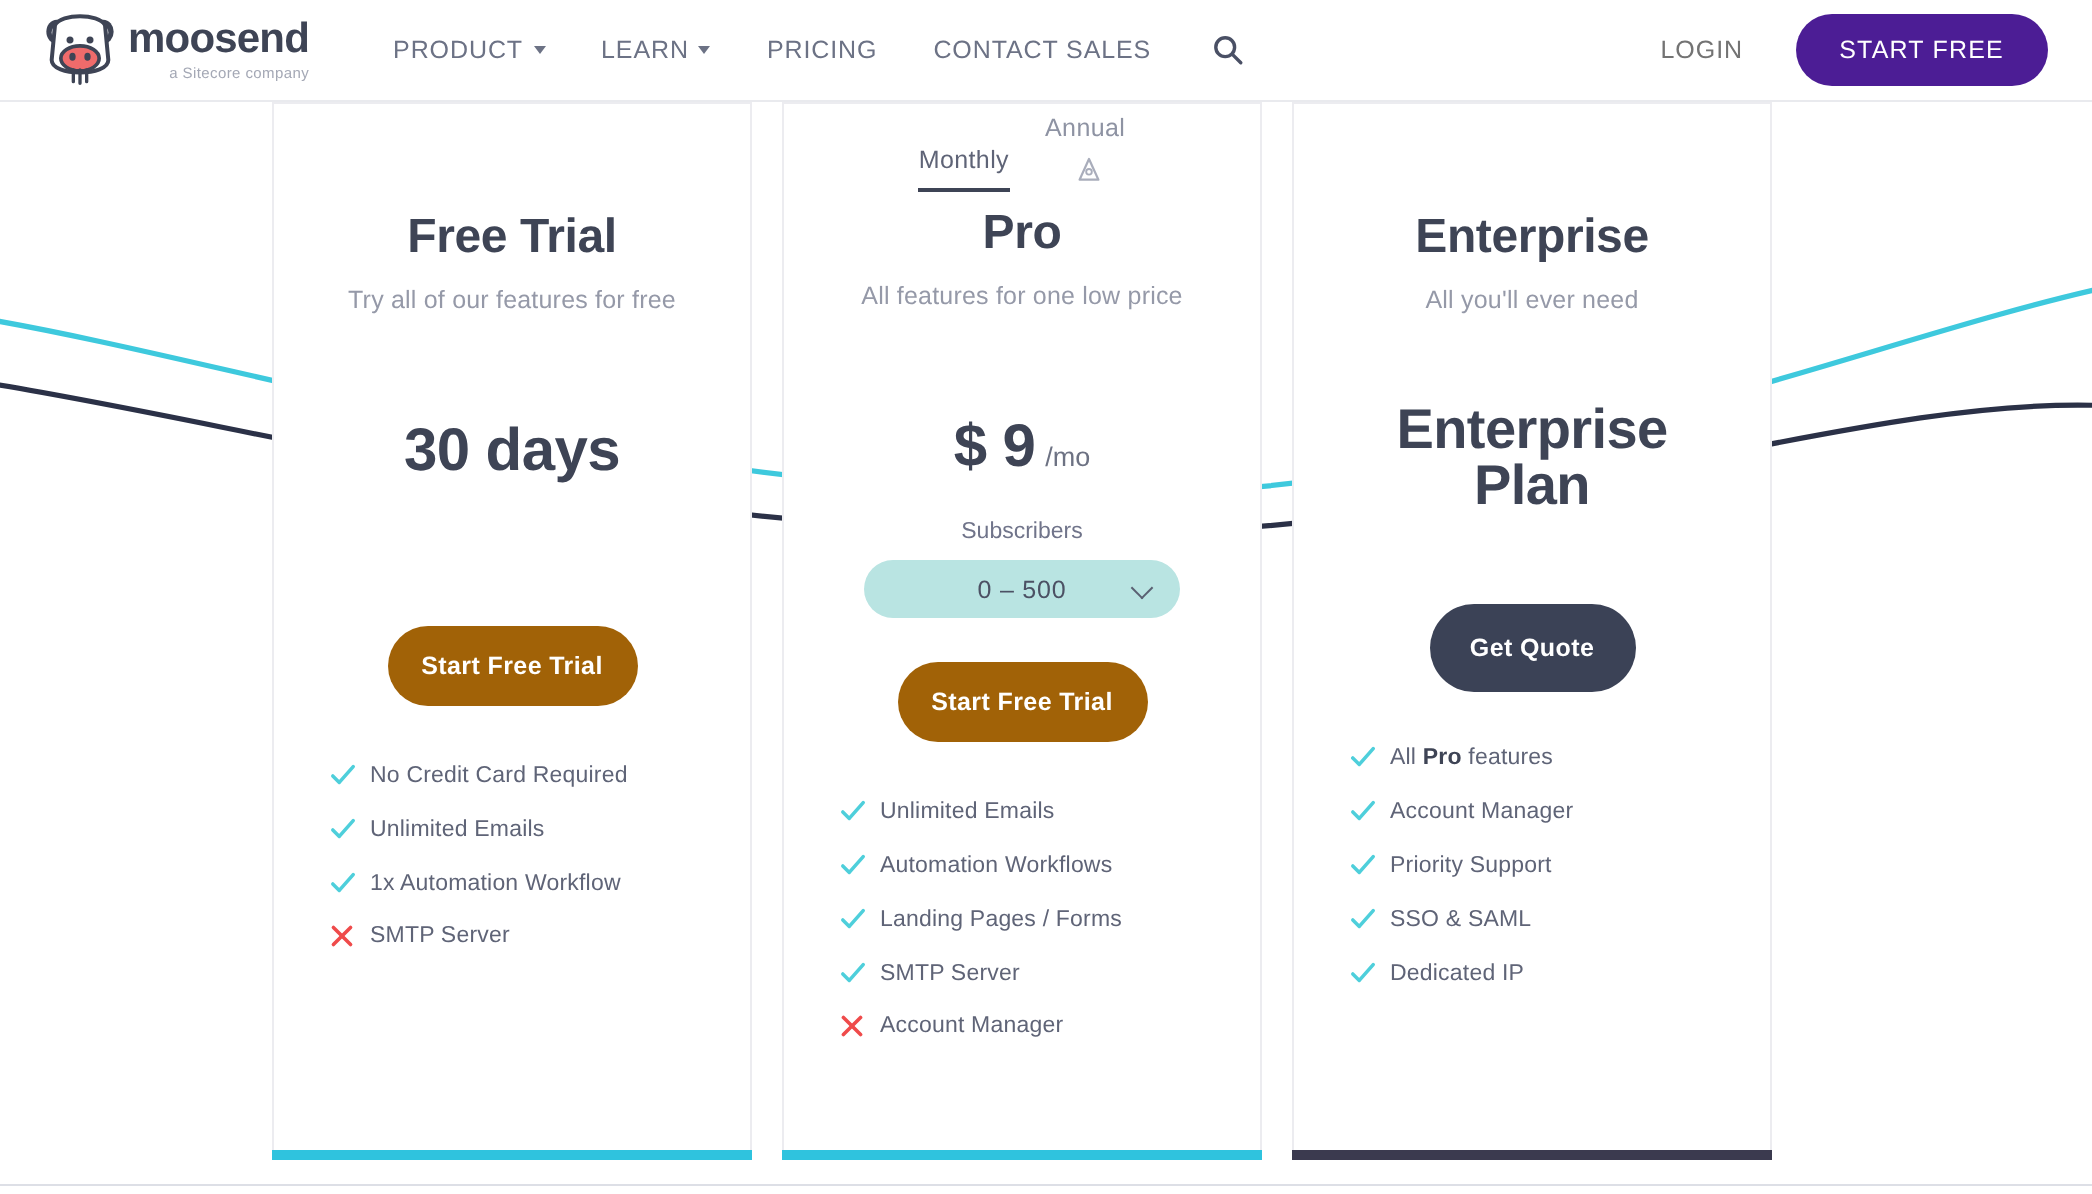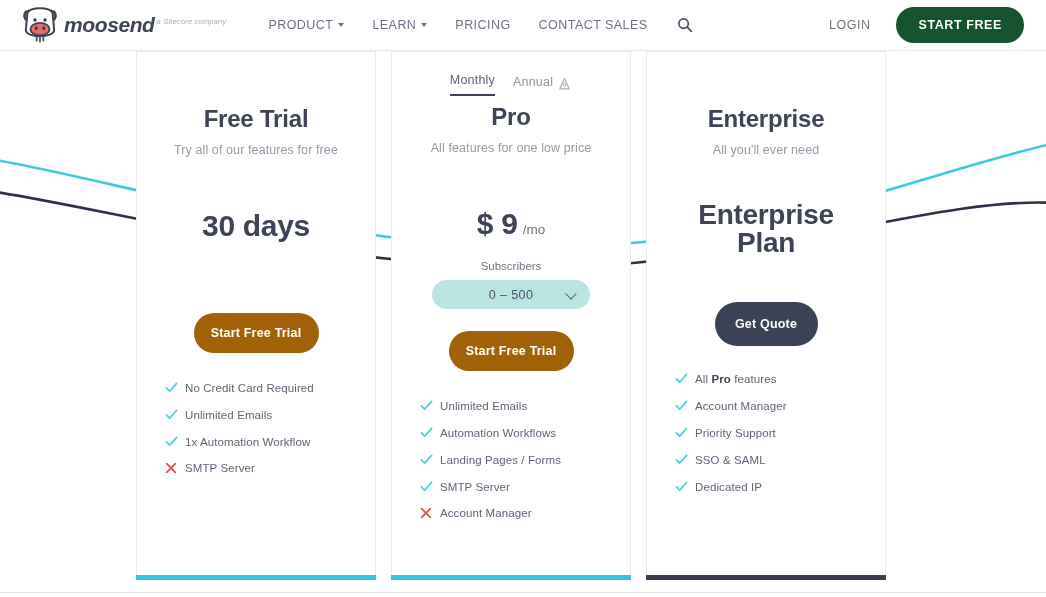--- a/index.html
+++ b/index.html
@@ -18,21 +18,21 @@
     background: #ffffff;
     border-bottom: 1px solid #e9eaee;
     display: flex; align-items: center;
     z-index: 50;
   }
   .logo-wrap {
     display: flex; align-items: center;
     margin-left: 20px; height: 51px;
   }
   .logo-mark { width: 40px; height: 40px; flex: none; }
-  .logo-text-block { margin-left: 4px; display: flex; flex-direction: row; align-items: flex-start; font-style: italic; }
+  .logo-text-block { margin-left: 4px; display: flex; flex-direction: column; align-items: flex-end; }
   .logo-word {
     font-size: 21px; font-weight: bold; color: #3e4455;
     letter-spacing: -0.4px; line-height: 20px;
   }
   .logo-tag {
     font-size: 7.5px; color: #a4a8b5; letter-spacing: 0.2px;
     margin-top: 2px; margin-left: 2px;
   }
 
   .nav { display: flex; align-items: center; margin-left: 42px; }
@@ -51,22 +51,22 @@
     margin-left: 2px; cursor: pointer; display: flex; align-items: center;
   }
   .header-right {
     margin-left: auto; display: flex; align-items: center; margin-right: 22px;
   }
   .login-link {
     font-size: 12.5px; color: #737373; letter-spacing: 0.5px;
     margin-right: 26px; cursor: pointer;
   }
   .start-free-btn {
-    background: #14532d; color: #ffffff;
-    font-size: 12.5px; font-weight: bold; letter-spacing: 0.6px;
+    background: #4c1d95; color: #ffffff;
+    font-size: 12.5px; font-weight: normal; letter-spacing: 0.6px;
     border: none; border-radius: 21px;
     padding: 11px 22px; cursor: pointer;
   }
 
   
   .curves { position: absolute; top: 51px; left: 0; width: 1046px; height: 546px; z-index: 1; }
 
   
   .pricing { position: absolute; top: 51px; left: 0; width: 1046px; height: 546px; z-index: 10; }
 
@@ -92,21 +92,21 @@
     margin-top: 18px; height: 26px;
   }
   .toggle-opt {
     font-size: 12.5px; color: #8e93a3; cursor: pointer;
     padding-bottom: 7px; letter-spacing: 0.2px;
   }
   .toggle-opt.active {
     color: #5f6477; border-bottom: 2px solid #3e4455;
   }
   .toggle-sep { width: 18px; }
-  .annual-wrap { display: flex; align-items: center; }
+  .annual-wrap { display: flex; align-items: center; flex-direction: column; }
   .piggy { margin-left: 4px; margin-bottom: 3px; }
 
   .card-title {
     font-size: 24px; font-weight: bold; color: #3e4455;
     letter-spacing: -0.2px; text-align: center;
   }
   .card-sub {
     font-size: 12.5px; color: #9599a8; text-align: center;
     margin-top: 10px; letter-spacing: 0.1px;
   }

